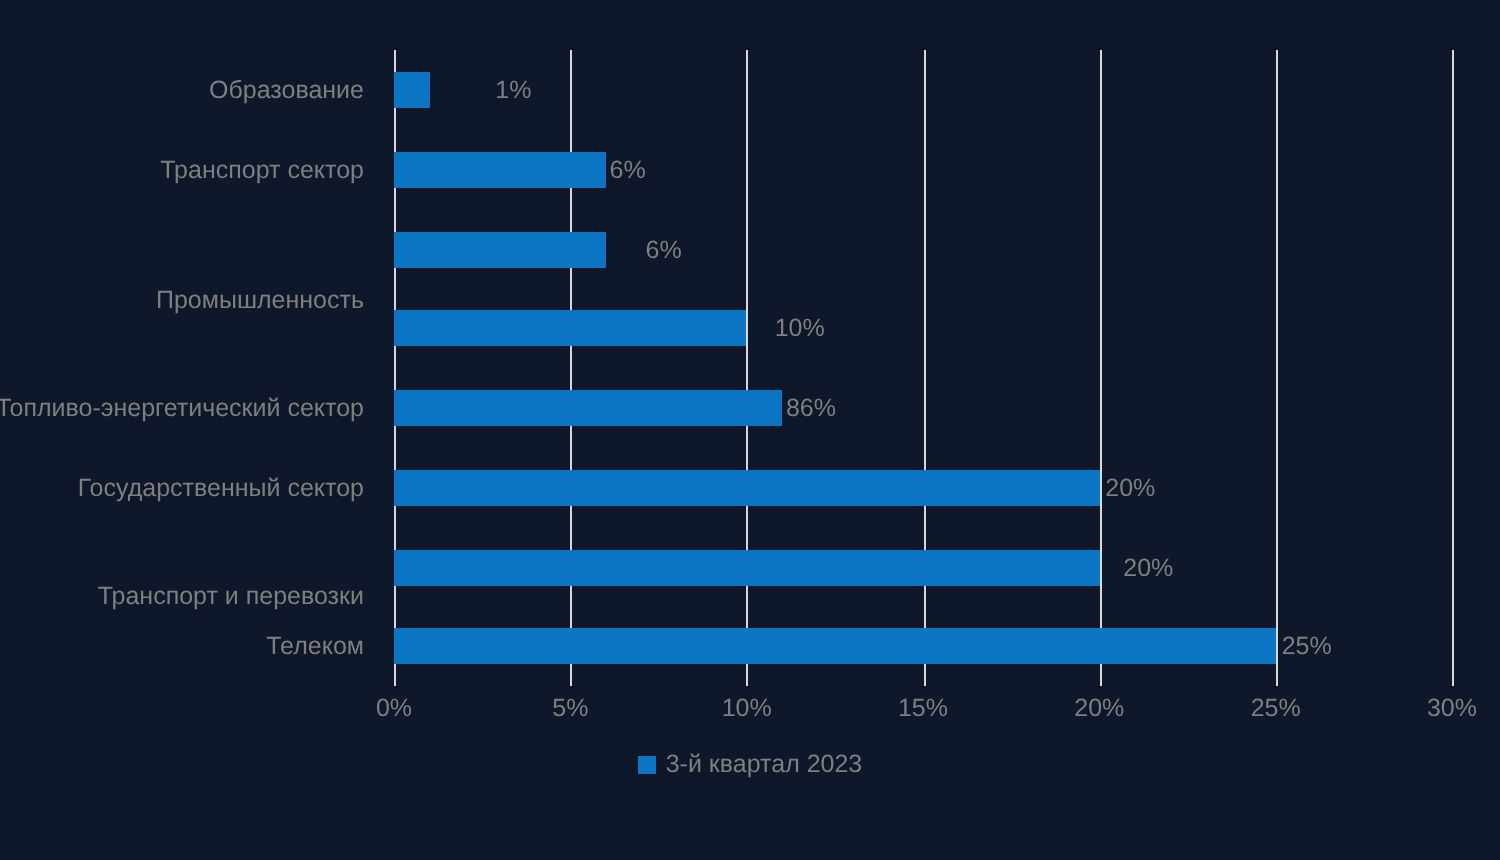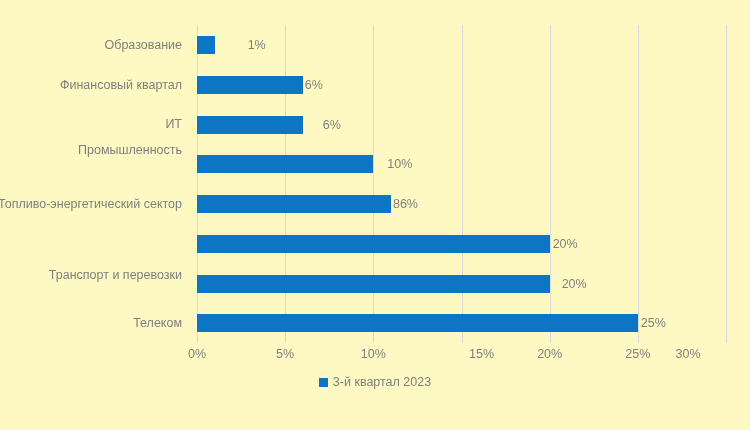--- a/index.html
+++ b/index.html
@@ -10,21 +10,21 @@
   body {
     width: 750px;
     height: 430px;
     font-family: "Liberation Sans", sans-serif;
     overflow: hidden;
   }
   #chart-root {
     position: relative;
     width: 750px;
     height: 430px;
-    background: #fef9c3;
+    background: #0f172a;
   }
 
   
   
   .plot-area {
     position: absolute;
     left: 197px;
     top: 25px;
     width: 529px;
     height: 318px;
@@ -127,25 +127,25 @@
     white-space: nowrap;
   }
 </style>
 </head>
 <body>
 
 <div id="chart-root">
 
   <div class="cat-axis">
       <div class="cat-axis-item" style="top: 0px; height: 39.75px;">Образование</div>
-      <div class="cat-axis-item" style="top: 39.75px; height: 39.75px;">Финансовый квартал</div>
-      <div class="cat-axis-item" style="top: 79.5px; height: 39.75px;">ИТ</div>
+      <div class="cat-axis-item" style="top: 39.75px; height: 39.75px;">Транспорт сектор</div>
       <div class="cat-axis-item" style="top: 105px; height: 39.75px;">Промышленность</div>
       <div class="cat-axis-item" style="top: 159px; height: 39.75px;">Топливо-энергетический сектор</div>
-      <div class="cat-axis-item" style="top: 230px; height: 39.75px;">Транспорт и перевозки</div>
+      <div class="cat-axis-item" style="top: 198.75px; height: 39.75px;">Государственный сектор</div>
+      <div class="cat-axis-item" style="top: 253px; height: 39.75px;">Транспорт и перевозки</div>
       <div class="cat-axis-item" style="top: 278.25px; height: 39.75px;">Телеком</div>
     </div>
 
   <div class="plot-area">
     <div class="grid-layer">
         <div class="gridline axis-zero" style="left: 0px;"></div>
         <div class="gridline" style="left: 88.1667px;"></div>
         <div class="gridline" style="left: 176.333px;"></div>
         <div class="gridline" style="left: 264.5px;"></div>
         <div class="gridline" style="left: 352.667px;"></div>
@@ -185,24 +185,24 @@
           <div class="bar" title="Телеком: 25%" style="width: 440.833px; background: rgb(12, 118, 196);"></div>
           <div class="bar-label" style="left: 443.833px;">25%</div>
         </div>
       </div>
   </div>
 
   <div class="x-axis">
       <div class="x-tick" style="left: 197px;">0%</div>
       <div class="x-tick" style="left: 285.167px;">5%</div>
       <div class="x-tick" style="left: 373.333px;">10%</div>
-      <div class="x-tick" style="left: 461.5px; margin-left: 20px;">15%</div>
+      <div class="x-tick" style="left: 461.5px;">15%</div>
       <div class="x-tick" style="left: 549.667px;">20%</div>
       <div class="x-tick" style="left: 637.833px;">25%</div>
-      <div class="x-tick" style="left: 688px;">30%</div>
+      <div class="x-tick" style="left: 726px;">30%</div>
     </div>
 
   <div class="legend">
       <div style="display: flex; align-items: center; gap: 5px;">
         <span class="legend-marker" style="background: rgb(12, 118, 196);"></span>
         <span class="legend-text">3-й квартал 2023</span>
       </div>
     </div>
 
 </div>

